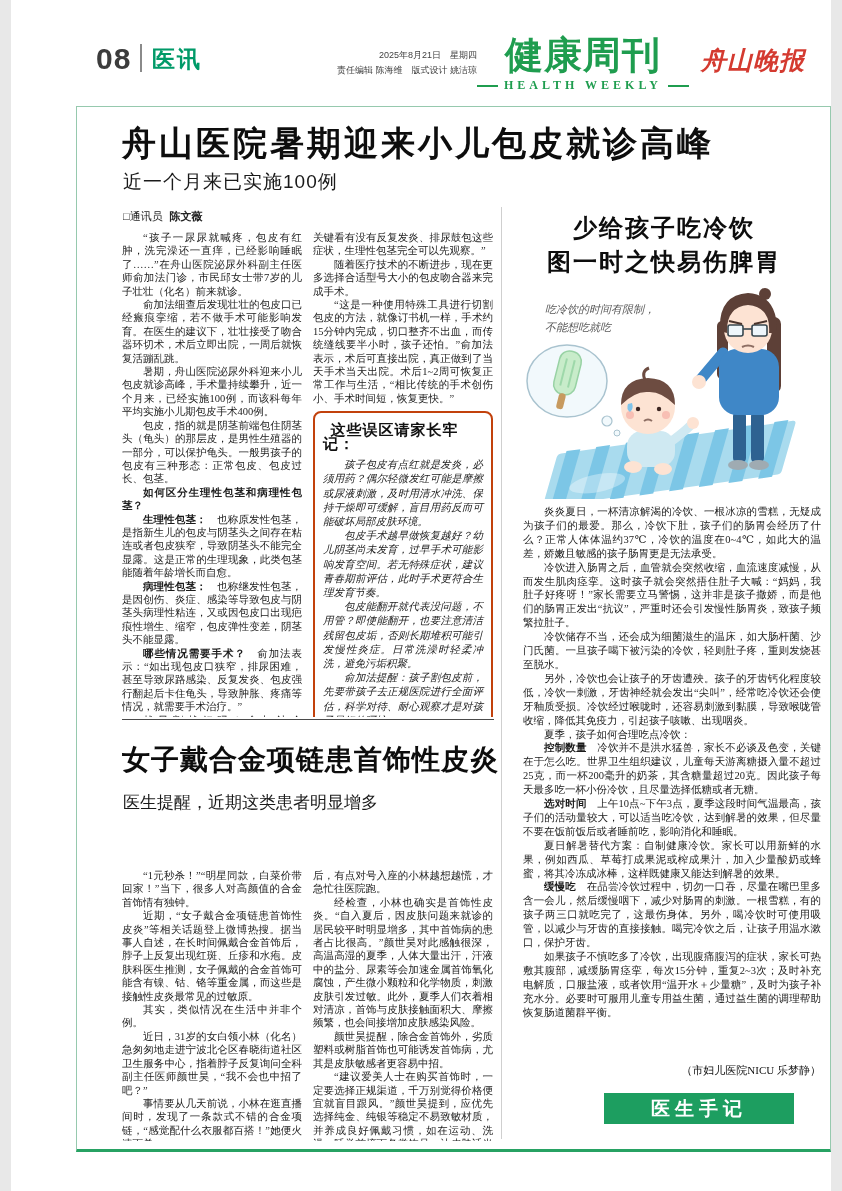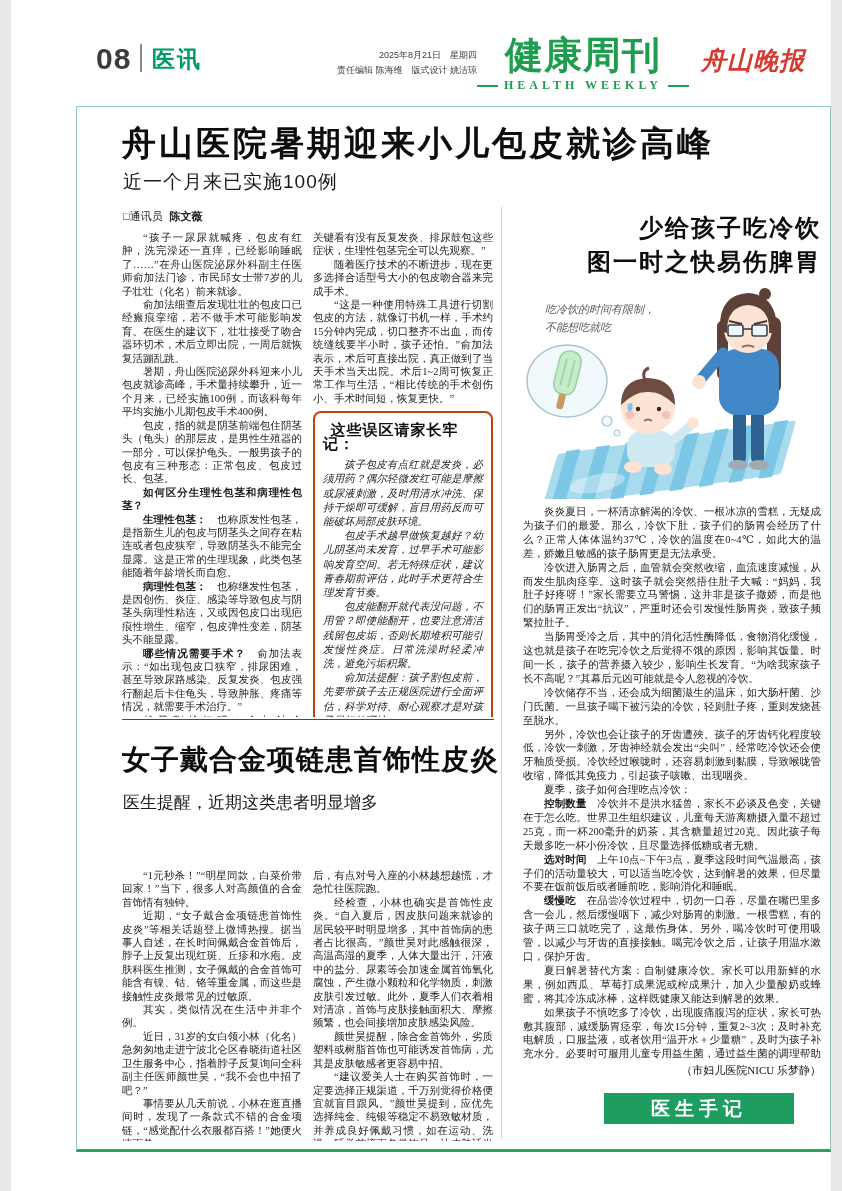--- a/index.html
+++ b/index.html
@@ -44,21 +44,21 @@
 
   
   .h-divider { position:absolute; left:45px; top:612px; width:372px; height:1px; background:#4a4a4a; }
   .v-divider { position:absolute; left:424px; top:100px; width:1px; height:932px; background:#cfcfcf; }
 
   
   .second-title { position:absolute; left:45px; top:634px; width:380px; font-size:28px; font-weight:bold; color:#0d0d0d; letter-spacing:1px; }
   .second-subtitle { position:absolute; left:46px; top:684px; font-size:17px; color:#1a1a1a; }
 
   
-  .right-title { position:absolute; left:430px; top:104px; width:314px; text-align:right; font-size:24px; font-weight:bold; color:#0d0d0d; line-height:34px; letter-spacing:2px; }
+  .right-title { position:absolute; left:430px; top:104px; width:314px; text-align:center; font-size:24px; font-weight:bold; color:#0d0d0d; line-height:34px; letter-spacing:2px; }
   .illustration { position:absolute; left:434px; top:176px; width:306px; height:216px; }
   .right-text { position:absolute; left:430px; top:398px; width:314px; height:556px; overflow:hidden; font-family:"Liberation Serif","DejaVu Serif",serif; font-size:10.5px; line-height:13.9px; color:#1c1c1c; }
   .right-text p { text-indent:2em; text-align:justify;margin-left:16px; }
   .right-text p b { font-weight:bold; }
   .right-attro { position:absolute; left:430px; top:956px; width:314px; text-align:right; font-family:"Liberation Serif","DejaVu Serif",serif; font-size:11px; color:#111; }
   .doctor-badge { position:absolute; left:492px; top:986px; width:190px; height:31px; background:#1d9e60; color:#ffffff; font-size:19px; font-weight:bold; letter-spacing:5px; text-align:center; line-height:31px; font-family:"Liberation Sans","DejaVu Sans",sans-serif;margin-left:35px; }
 
   .speech-text { font-family:"Liberation Serif","DejaVu Serif",serif; font-style:italic; font-size:11px; fill:#5a5a5a; }
 </style>
 </head>
@@ -224,27 +224,26 @@
           <circle cx="148" cy="126" r="2.2" fill="#3e2723"></circle>
           <path d="M133 138 Q137 135 141 138" stroke="#8d6e63" stroke-width="2" fill="none"></path>
           <path d="M121 120 Q123 126 119 129 Q115 126 117 121 Z" fill="#7fc3ea"></path>
         </g>
       </svg>
     </div>
 
     <div class="right-text">
         <p>炎炎夏日，一杯清凉解渴的冷饮、一根冰凉的雪糕，无疑成为孩子们的最爱。那么，冷饮下肚，孩子们的肠胃会经历了什么？正常人体体温约37℃，冷饮的温度在0~4℃，如此大的温差，娇嫩且敏感的孩子肠胃更是无法承受。</p>
         <p>冷饮进入肠胃之后，血管就会突然收缩，血流速度减慢，从而发生肌肉痉挛。这时孩子就会突然捂住肚子大喊：“妈妈，我肚子好疼呀！”家长需要立马警惕，这并非是孩子撒娇，而是他们的肠胃正发出“抗议”，严重时还会引发慢性肠胃炎，致孩子频繁拉肚子。</p>
-        <p>当肠胃受冷之后，其中的消化活性酶降低，食物消化缓慢，这也就是孩子在吃完冷饮之后觉得不饿的原因，影响其饭量。时间一长，孩子的营养摄入较少，影响生长发育。“为啥我家孩子长不高呢？”其幕后元凶可能就是令人忽视的冷饮。</p>
         <p>冷饮储存不当，还会成为细菌滋生的温床，如大肠杆菌、沙门氏菌。一旦孩子喝下被污染的冷饮，轻则肚子疼，重则发烧甚至脱水。</p>
         <p>另外，冷饮也会让孩子的牙齿遭殃。孩子的牙齿钙化程度较低，冷饮一刺激，牙齿神经就会发出“尖叫”，经常吃冷饮还会使牙釉质受损。冷饮经过喉咙时，还容易刺激到黏膜，导致喉咙管收缩，降低其免疫力，引起孩子咳嗽、出现咽炎。</p>
         <p>夏季，孩子如何合理吃点冷饮：</p>
         <p><b>控制数量</b>　冷饮并不是洪水猛兽，家长不必谈及色变，关键在于怎么吃。世界卫生组织建议，儿童每天游离糖摄入量不超过25克，而一杯200毫升的奶茶，其含糖量超过20克。因此孩子每天最多吃一杯小份冷饮，且尽量选择低糖或者无糖。</p>
         <p><b>选对时间</b>　上午10点~下午3点，夏季这段时间气温最高，孩子们的活动量较大，可以适当吃冷饮，达到解暑的效果，但尽量不要在饭前饭后或者睡前吃，影响消化和睡眠。</p>
+        <p>夏日解暑替代方案：自制健康冷饮。家长可以用新鲜的水果，例如西瓜、草莓打成果泥或榨成果汁，加入少量酸奶或蜂蜜，将其冷冻成冰棒，这样既健康又能达到解暑的效果。</p>
         <p><b>缓慢吃</b>　在品尝冷饮过程中，切勿一口吞，尽量在嘴巴里多含一会儿，然后缓慢咽下，减少对肠胃的刺激。一根雪糕，有的孩子两三口就吃完了，这最伤身体。另外，喝冷饮时可使用吸管，以减少与牙齿的直接接触。喝完冷饮之后，让孩子用温水漱口，保护牙齿。</p>
-        <p>夏日解暑替代方案：自制健康冷饮。家长可以用新鲜的水果，例如西瓜、草莓打成果泥或榨成果汁，加入少量酸奶或蜂蜜，将其冷冻成冰棒，这样既健康又能达到解暑的效果。</p>
         <p>如果孩子不慎吃多了冷饮，出现腹痛腹泻的症状，家长可热敷其腹部，减缓肠胃痉挛，每次15分钟，重复2~3次；及时补充电解质，口服盐液，或者饮用“温开水＋少量糖”，及时为孩子补充水分。必要时可服用儿童专用益生菌，通过益生菌的调理帮助恢复肠道菌群平衡。</p>
       </div>
     <div class="right-attro">（市妇儿医院NICU 乐梦静）</div>
     <div class="doctor-badge">医生手记</div>
 
   </div>
 </div>
 
 </body></html>

